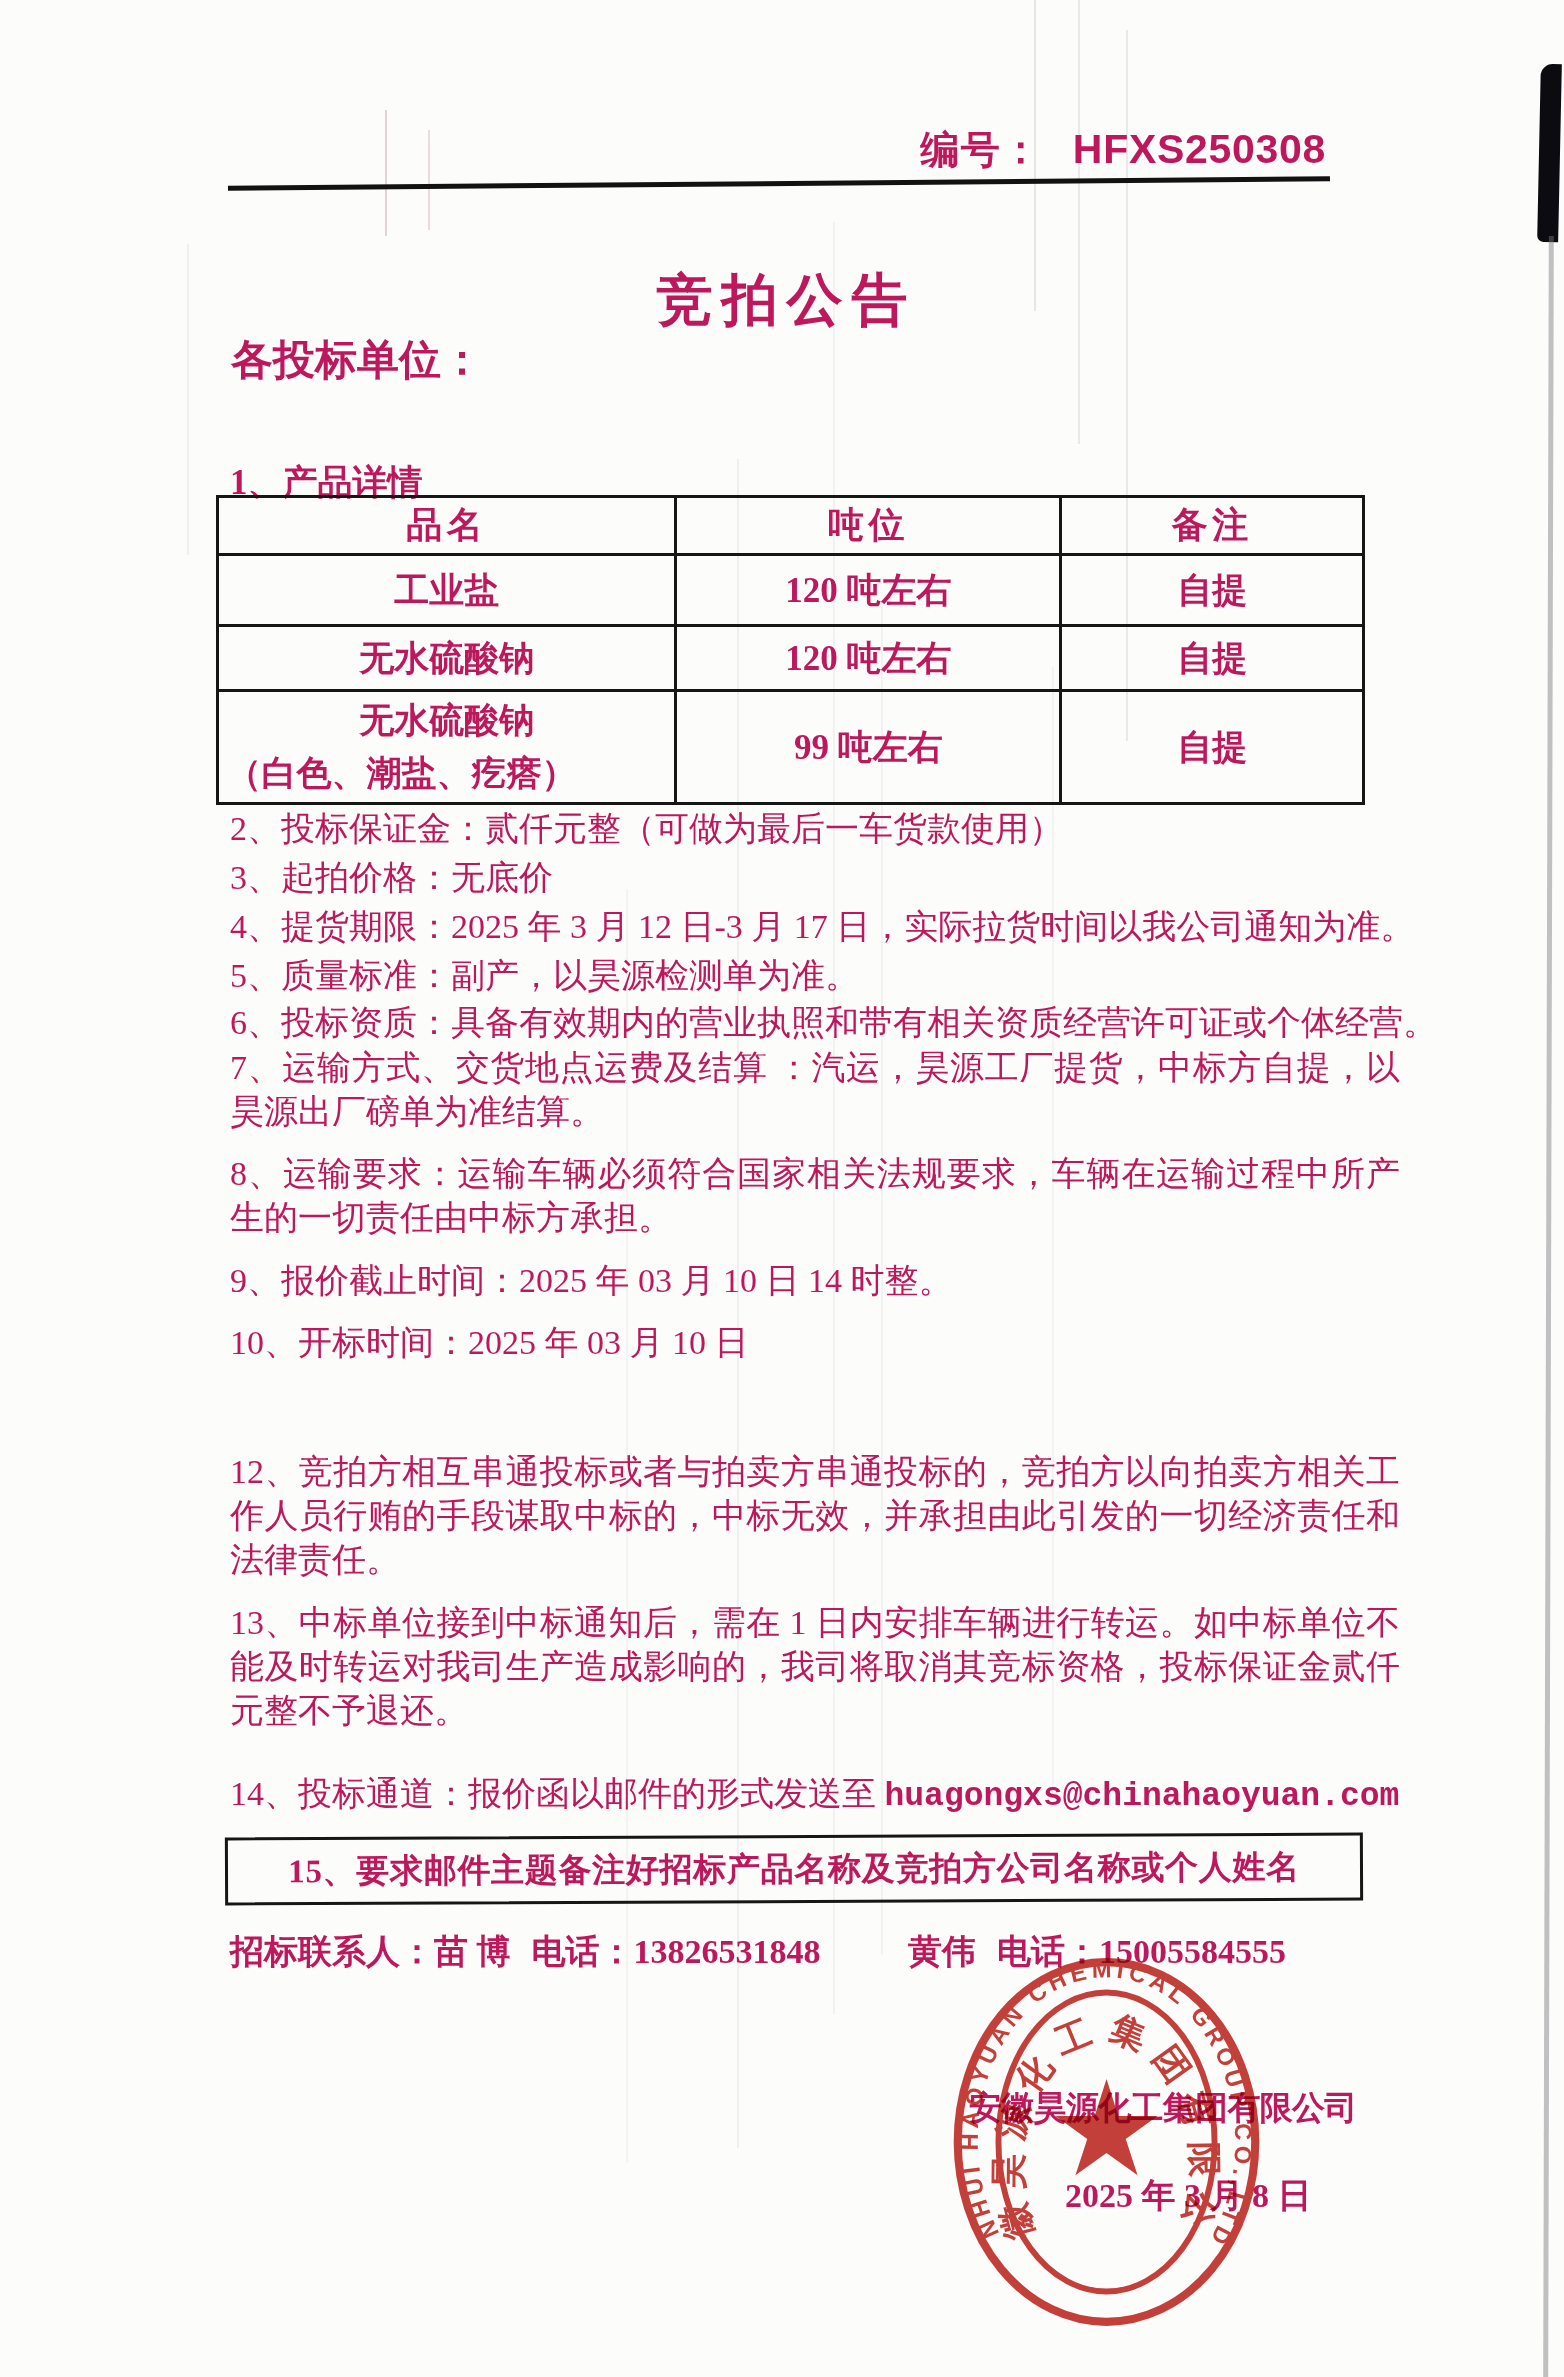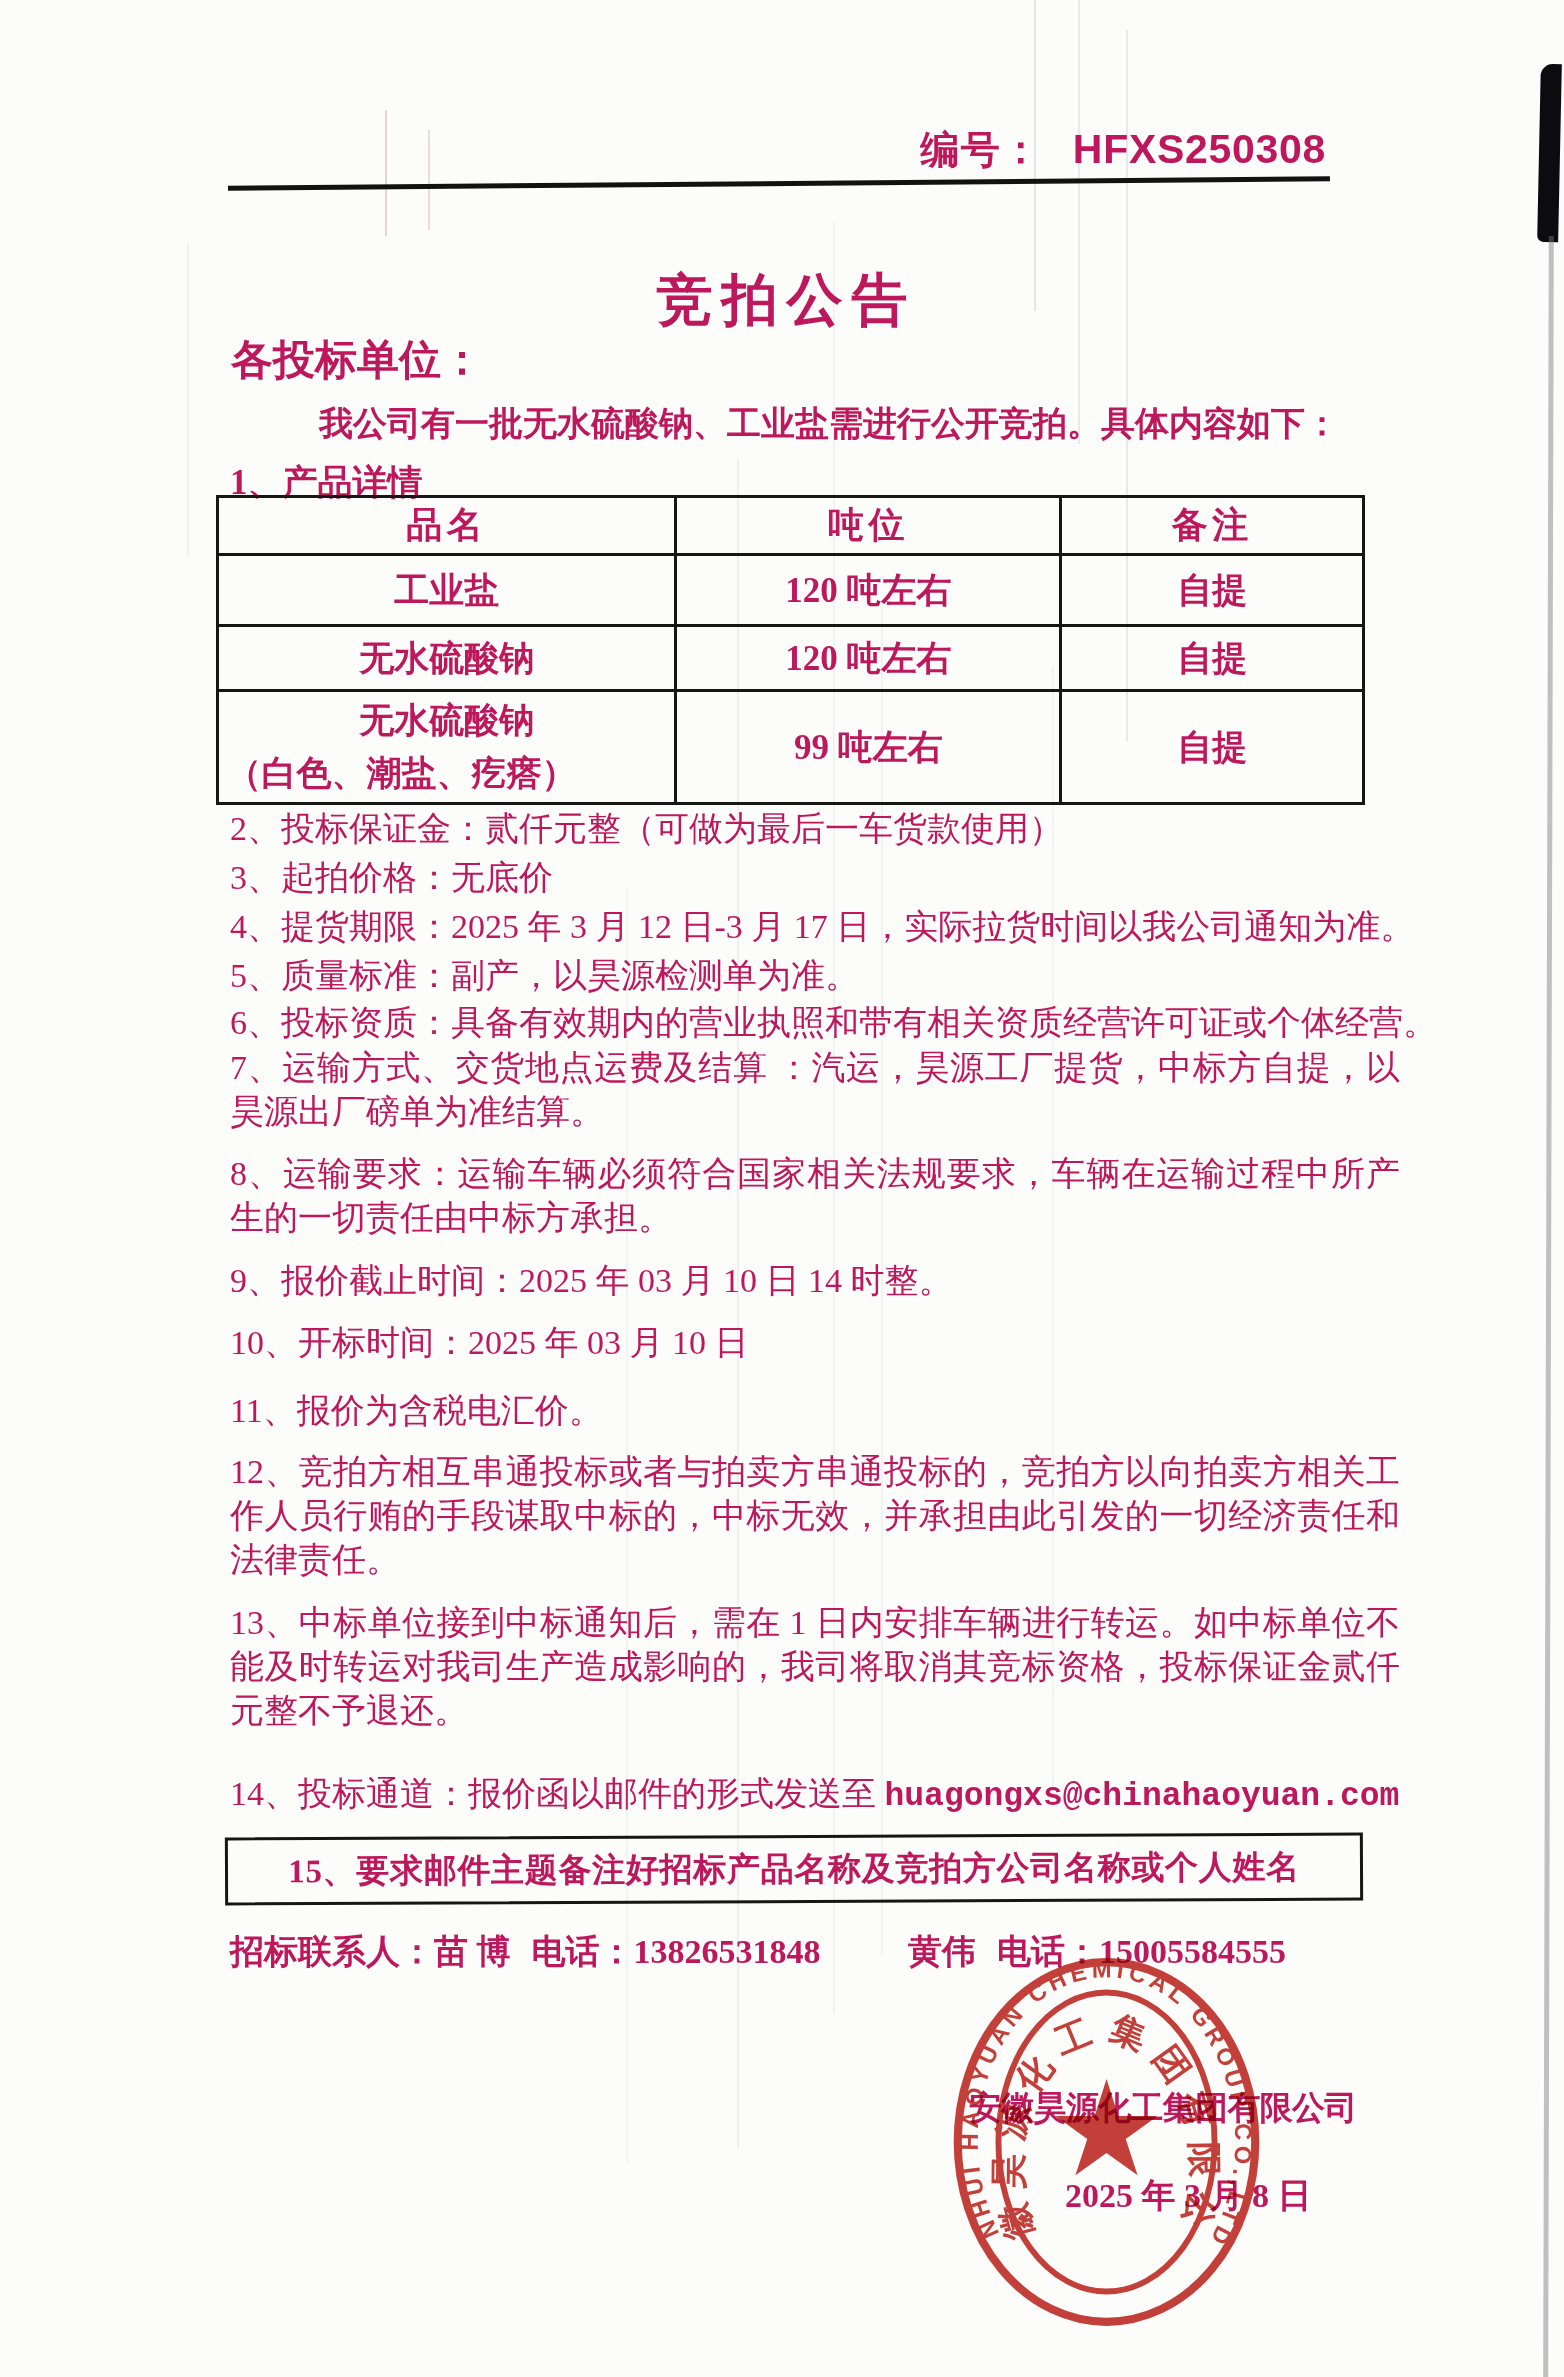--- a/index.html
+++ b/index.html
@@ -111,21 +111,20 @@
   <div class="artifact s10"></div>
   <div class="artifact s11"></div>
 
   <div class="doc-number">
     <span>编号：</span><span class="num">HFXS250308</span>
   </div>
   <div class="head-rule"></div>
 
   <h1 class="title">竞拍公告</h1>
   <p class="salutation">各投标单位：</p>
-  <p class="intro">我公司有一批无水硫酸钠、工业盐需进行公开竞拍。具体内容如下：</p>
   <p class="sec-heading">1、产品详情</p>
 
   <table class="ptable">
     <colgroup>
         <col style="width:40%">
         <col style="width:33.6%">
         <col style="width:26.4%">
       </colgroup>
     <tbody>
       <tr class="hrow">
@@ -157,21 +156,20 @@
   <p class="item" style="top:807px">2、投标保证金：贰仟元整（可做为最后一车货款使用）</p>
   <p class="item" style="top:856px">3、起拍价格：无底价</p>
   <p class="item" style="top:905px">4、提货期限：2025 年 3 月 12 日-3 月 17 日，实际拉货时间以我公司通知为准。</p>
   <p class="item" style="top:954px">5、质量标准：副产，以昊源检测单为准。</p>
   <p class="item" style="top:1001px">6、投标资质：具备有效期内的营业执照和带有相关资质经营许可证或个体经营。</p>
 
   <p class="para" style="top:1046px">7、运输方式、交货地点运费及结算 ：汽运，昊源工厂提货，中标方自提，以昊源出厂磅单为准结算。</p>
   <p class="para" style="top:1152px">8、运输要求：运输车辆必须符合国家相关法规要求，车辆在运输过程中所产生的一切责任由中标方承担。</p>
   <p class="para" style="top:1259px">9、报价截止时间：2025 年 03 月 10 日 14 时整。</p>
   <p class="para" style="top:1321px">10、开标时间：2025 年 03 月 10 日</p>
-  <p class="para" style="top:1389px">11、报价为含税电汇价。</p>
   <p class="para" style="top:1450px">12、竞拍方相互串通投标或者与拍卖方串通投标的，竞拍方以向拍卖方相关工作人员行贿的手段谋取中标的，中标无效，并承担由此引发的一切经济责任和法律责任。</p>
   <p class="para" style="top:1601px">13、中标单位接到中标通知后，需在 1 日内安排车辆进行转运。如中标单位不能及时转运对我司生产造成影响的，我司将取消其竞标资格，投标保证金贰仟元整不予退还。</p>
 
   <p class="para" style="top:1772px;white-space:nowrap">
     <span>14、投标通道：报价函以邮件的形式发送至 </span><span class="email">huagongxs@chinahaoyuan.com</span>
   </p>
 
   <div class="box15">
     <span>15、要求邮件主题备注好招标产品名称及竞拍方公司名称或个人姓名</span>
   </div>

